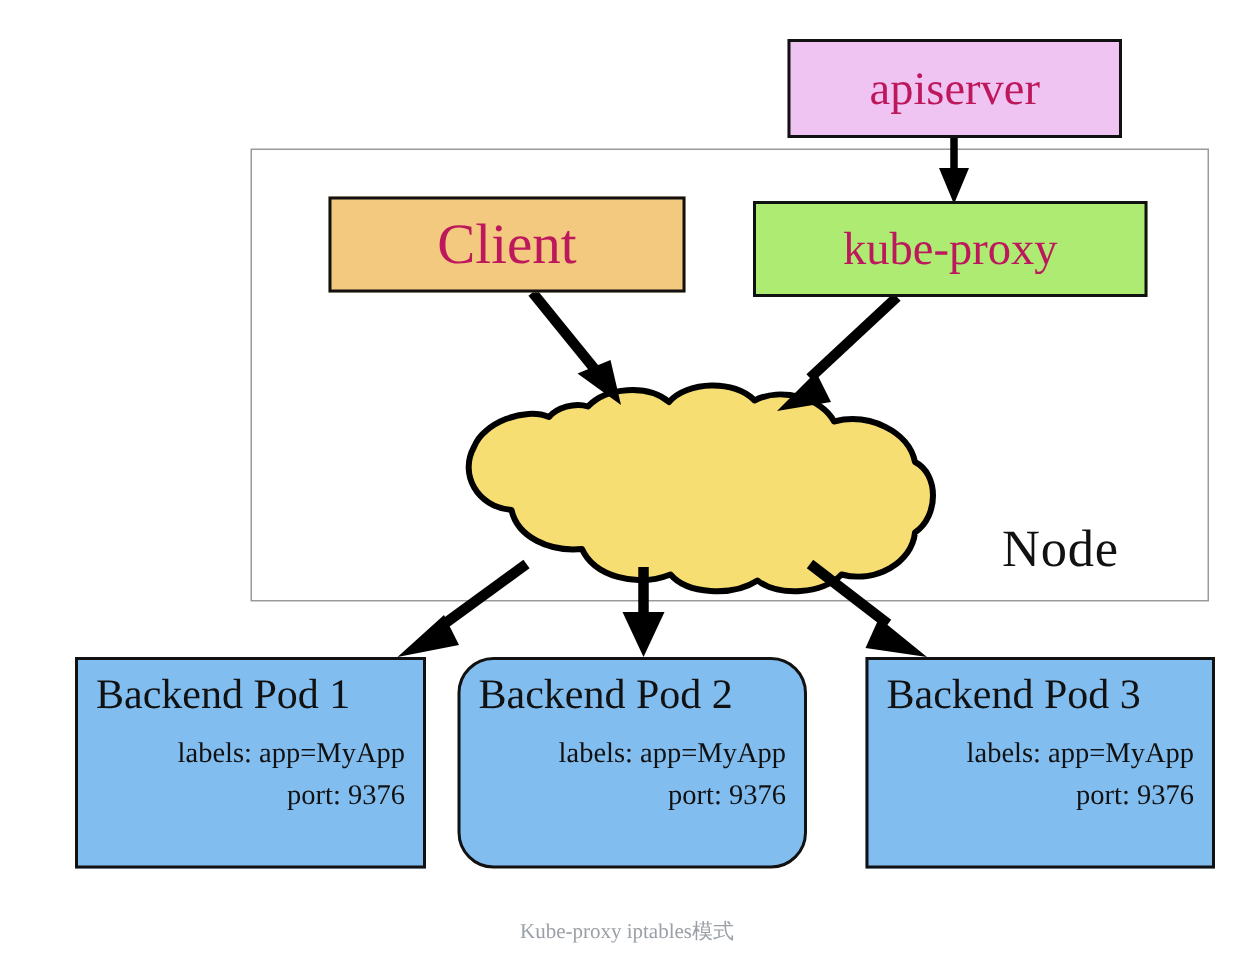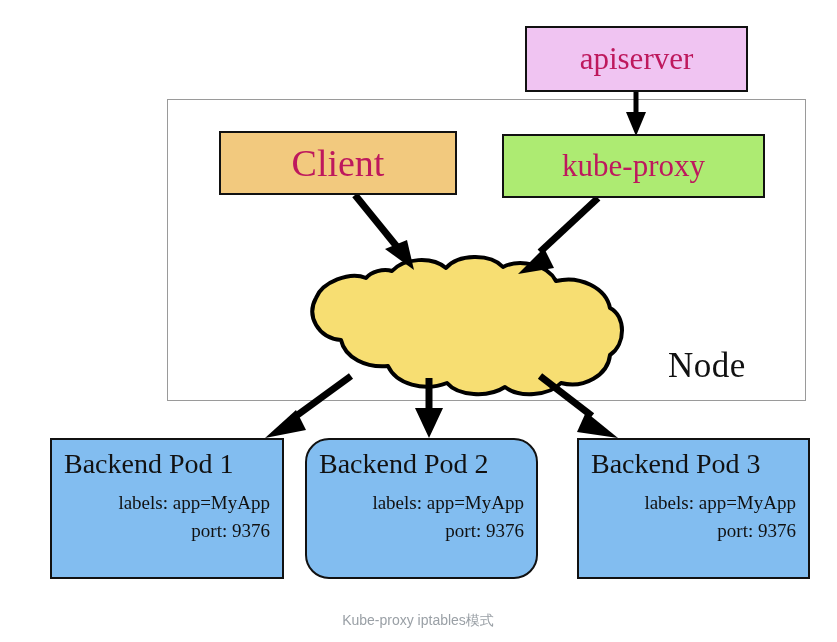--- a/index.html
+++ b/index.html
@@ -111,21 +111,21 @@
     font-size: 28px;
     line-height: 1.35;
     pointer-events: none;
   }
   .caption {
     position: absolute;
     left: 0;
     top: 612px;
     width: 836px;
     text-align: center;
-    font-family: Liberation Sans, sans-serif;
+    font-family: Liberation Serif, serif;
     font-size: 14px;
     color: #9aa0a6;
   }
 </style>
 </head>
 <body>
 
 <div id="canvas">
 
   <div class="node-frame"></div>

